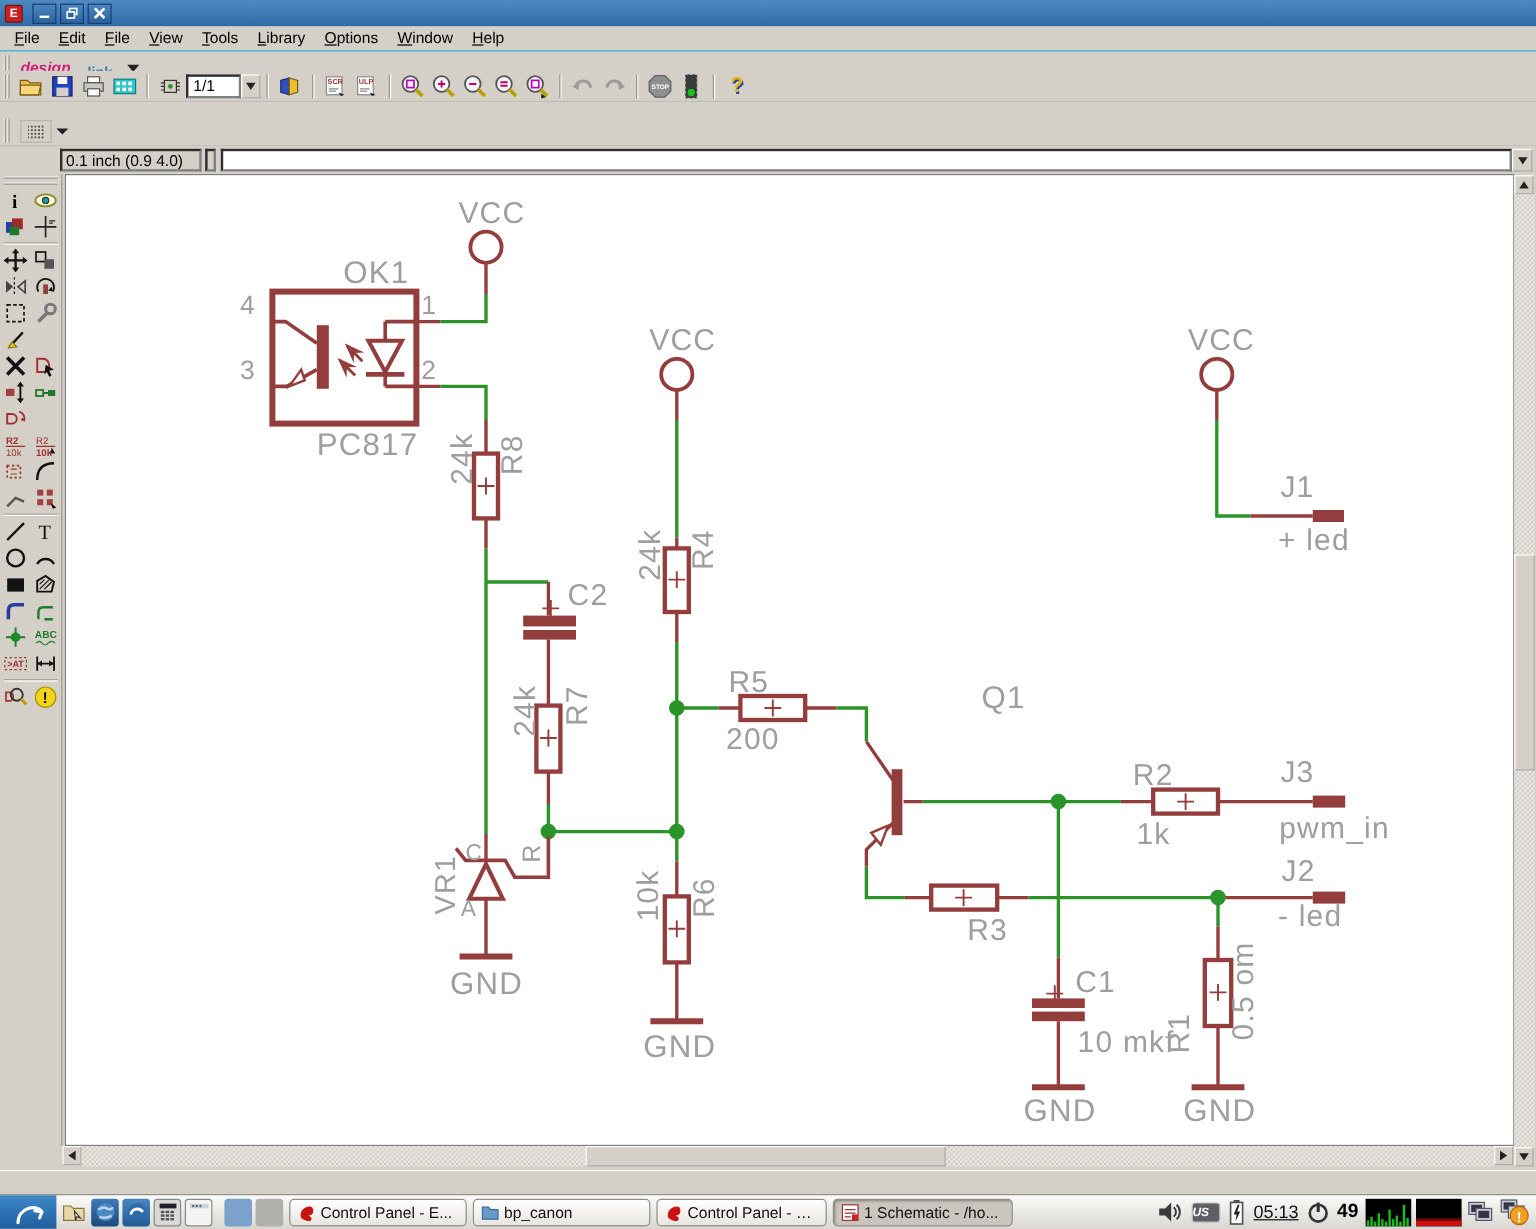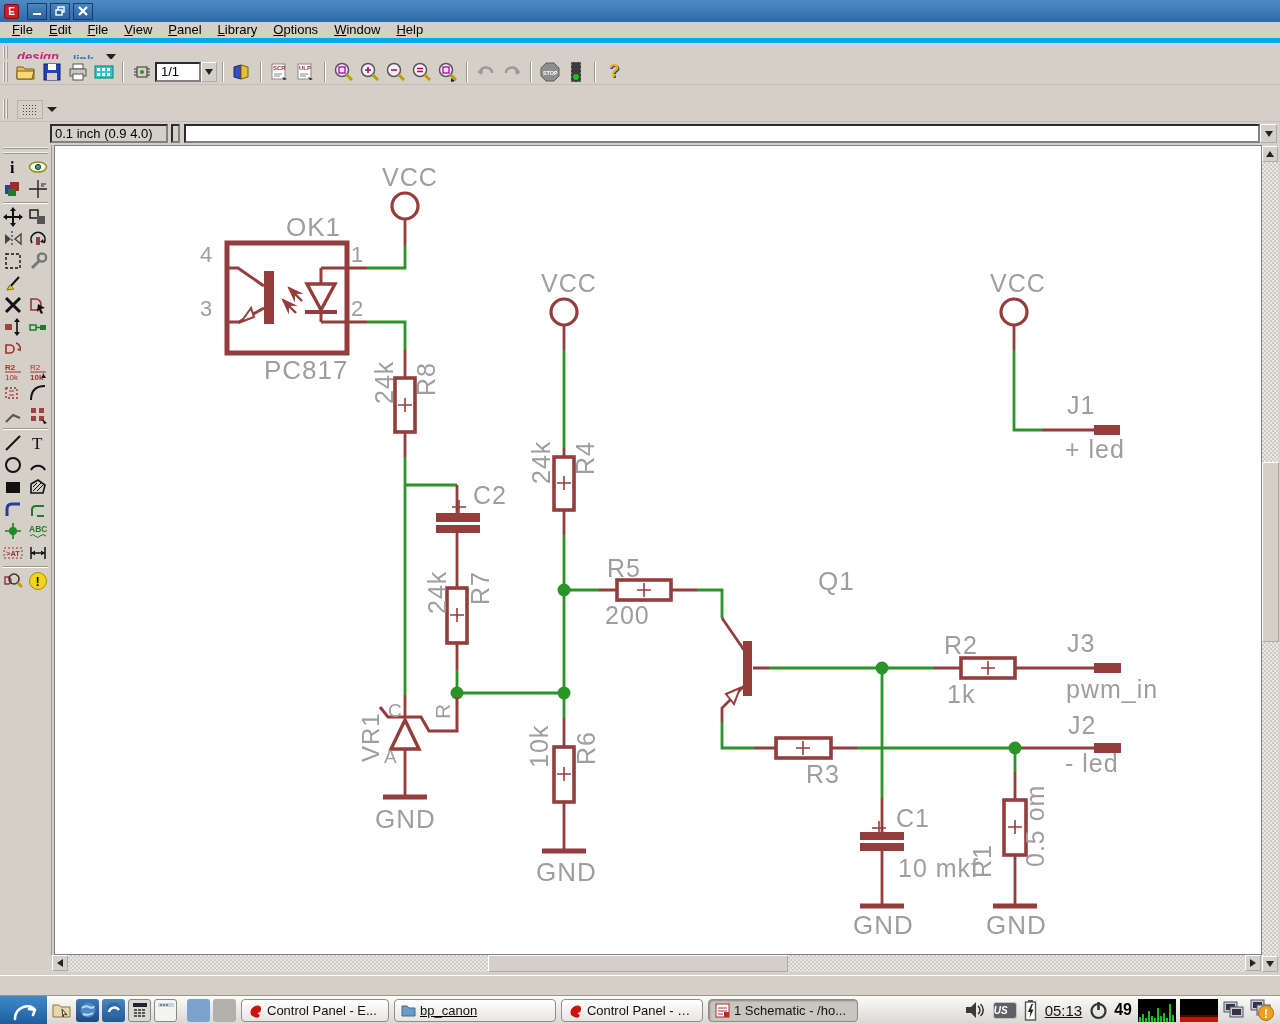--- a/index.html
+++ b/index.html
@@ -8,21 +8,21 @@
 
   
   .titlebar { position:absolute; left:0; top:0; width:1280px; height:22px;
     background:linear-gradient(#4e8ac2,#2e6aa8); display:flex; align-items:center; padding:0 4px; }
   .titlebar .appico { width:15px; height:15px; background:#c82020; border:1px solid #7c0f0f; border-radius:2px;
     color:#fff; font-size:10px; font-weight:bold; text-align:center; line-height:13px; margin-right:5px; }
   .titlebar .ttl { color:#fff; font-weight:bold; font-size:13px; white-space:nowrap; flex:1; text-shadow:1px 1px 1px #1c4a7a; }
   .winbtn { width:20px; height:17px; margin-left:3px; background:linear-gradient(#4a86c0,#2b639e);
     border:1px solid #173f6e; display:flex; align-items:center; justify-content:center; }
   .menubar { position:absolute; left:0; top:22px; width:1280px; height:21px; background:#d4d0c8;
-    border-bottom:5px solid #0ea5e9; display:flex; align-items:center; padding-left:4px; }
+    border-bottom:1px solid #0ea5e9; display:flex; align-items:center; padding-left:4px; }
   .mi { display:inline-block; padding:2px 8px 3px 8px; color:#000; }
   .mi::first-letter { text-decoration: underline; }
 
   .tbrow { position:absolute; left:0; width:1280px; background:#d4d0c8; display:flex; align-items:center; }
   .tb1 { top:43px; height:28px; border-bottom:1px solid #4d7c0f; }
   .tb2 { top:59px; height:26px; border-bottom:1px solid #c0beb6; }
   .tb3 { top:97px; height:25px; border-bottom:1px solid #c0beb6; }
   .grip { width:5px; height:80%; border-left:2px ridge #efefe8; border-right:2px ridge #efefe8; margin:0 5px 0 3px; }
   .tsep { width:2px; height:20px; border-left:1px solid #9a988e; border-right:1px solid #fff; margin:0 5px; }
   .tbtn { width:26px; height:24px; display:flex; align-items:center; justify-content:center; }
@@ -107,21 +107,21 @@
         <path d="M1,1 L9,9 M9,1 L1,9" stroke="#fff" stroke-width="2.2"></path>
       </svg>
     </div>
 </div>
 
 <div class="menubar">
   <span class="mi">File</span>
   <span class="mi">Edit</span>
   <span class="mi">File</span>
   <span class="mi">View</span>
-  <span class="mi">Panel</span>
+  <span class="mi">Tools</span>
   <span class="mi">Library</span>
   <span class="mi">Options</span>
   <span class="mi">Window</span>
   <span class="mi">Help</span>
 </div>
 
 <div class="tbrow tb1">
   <div class="grip"></div>
   <div class="dl-logo">
     <span class="dl-design">design</span>
@@ -802,21 +802,21 @@
     </div>
   <div class="qicon" style="background:#7ba2cc;margin-left:10px;"></div>
   <div class="qicon" style="background:#b2b0aa;"></div>
 
   <div class="taskwin" style="width:148px;">
     <svg width="15" height="15">
         <path d="M3,12 q-2,-6 4,-9 q6,-2 6,3 q0,4 -4,4 q4,2 2,4 q-3,2 -8,-2" fill="#cc1111"></path>
       </svg>
     <span class="lbl">Control Panel - E...</span>
   </div>
-  <div class="taskwin" style="width:162px;text-decoration:underline;">
+  <div class="taskwin" style="width:148px;">
     <svg width="15" height="13">
         <path d="M1,2 h5 l2,2 h6 v8 h-13 z" fill="#6a9ac8" stroke="#3a6a98"></path>
       </svg>
     <span class="lbl">bp_canon</span>
   </div>
   <div class="taskwin" style="width:142px;">
     <svg width="15" height="15">
         <path d="M3,12 q-2,-6 4,-9 q6,-2 6,3 q0,4 -4,4 q4,2 2,4 q-3,2 -8,-2" fill="#cc1111"></path>
       </svg>
     <span class="lbl">Control Panel - E...</span>

